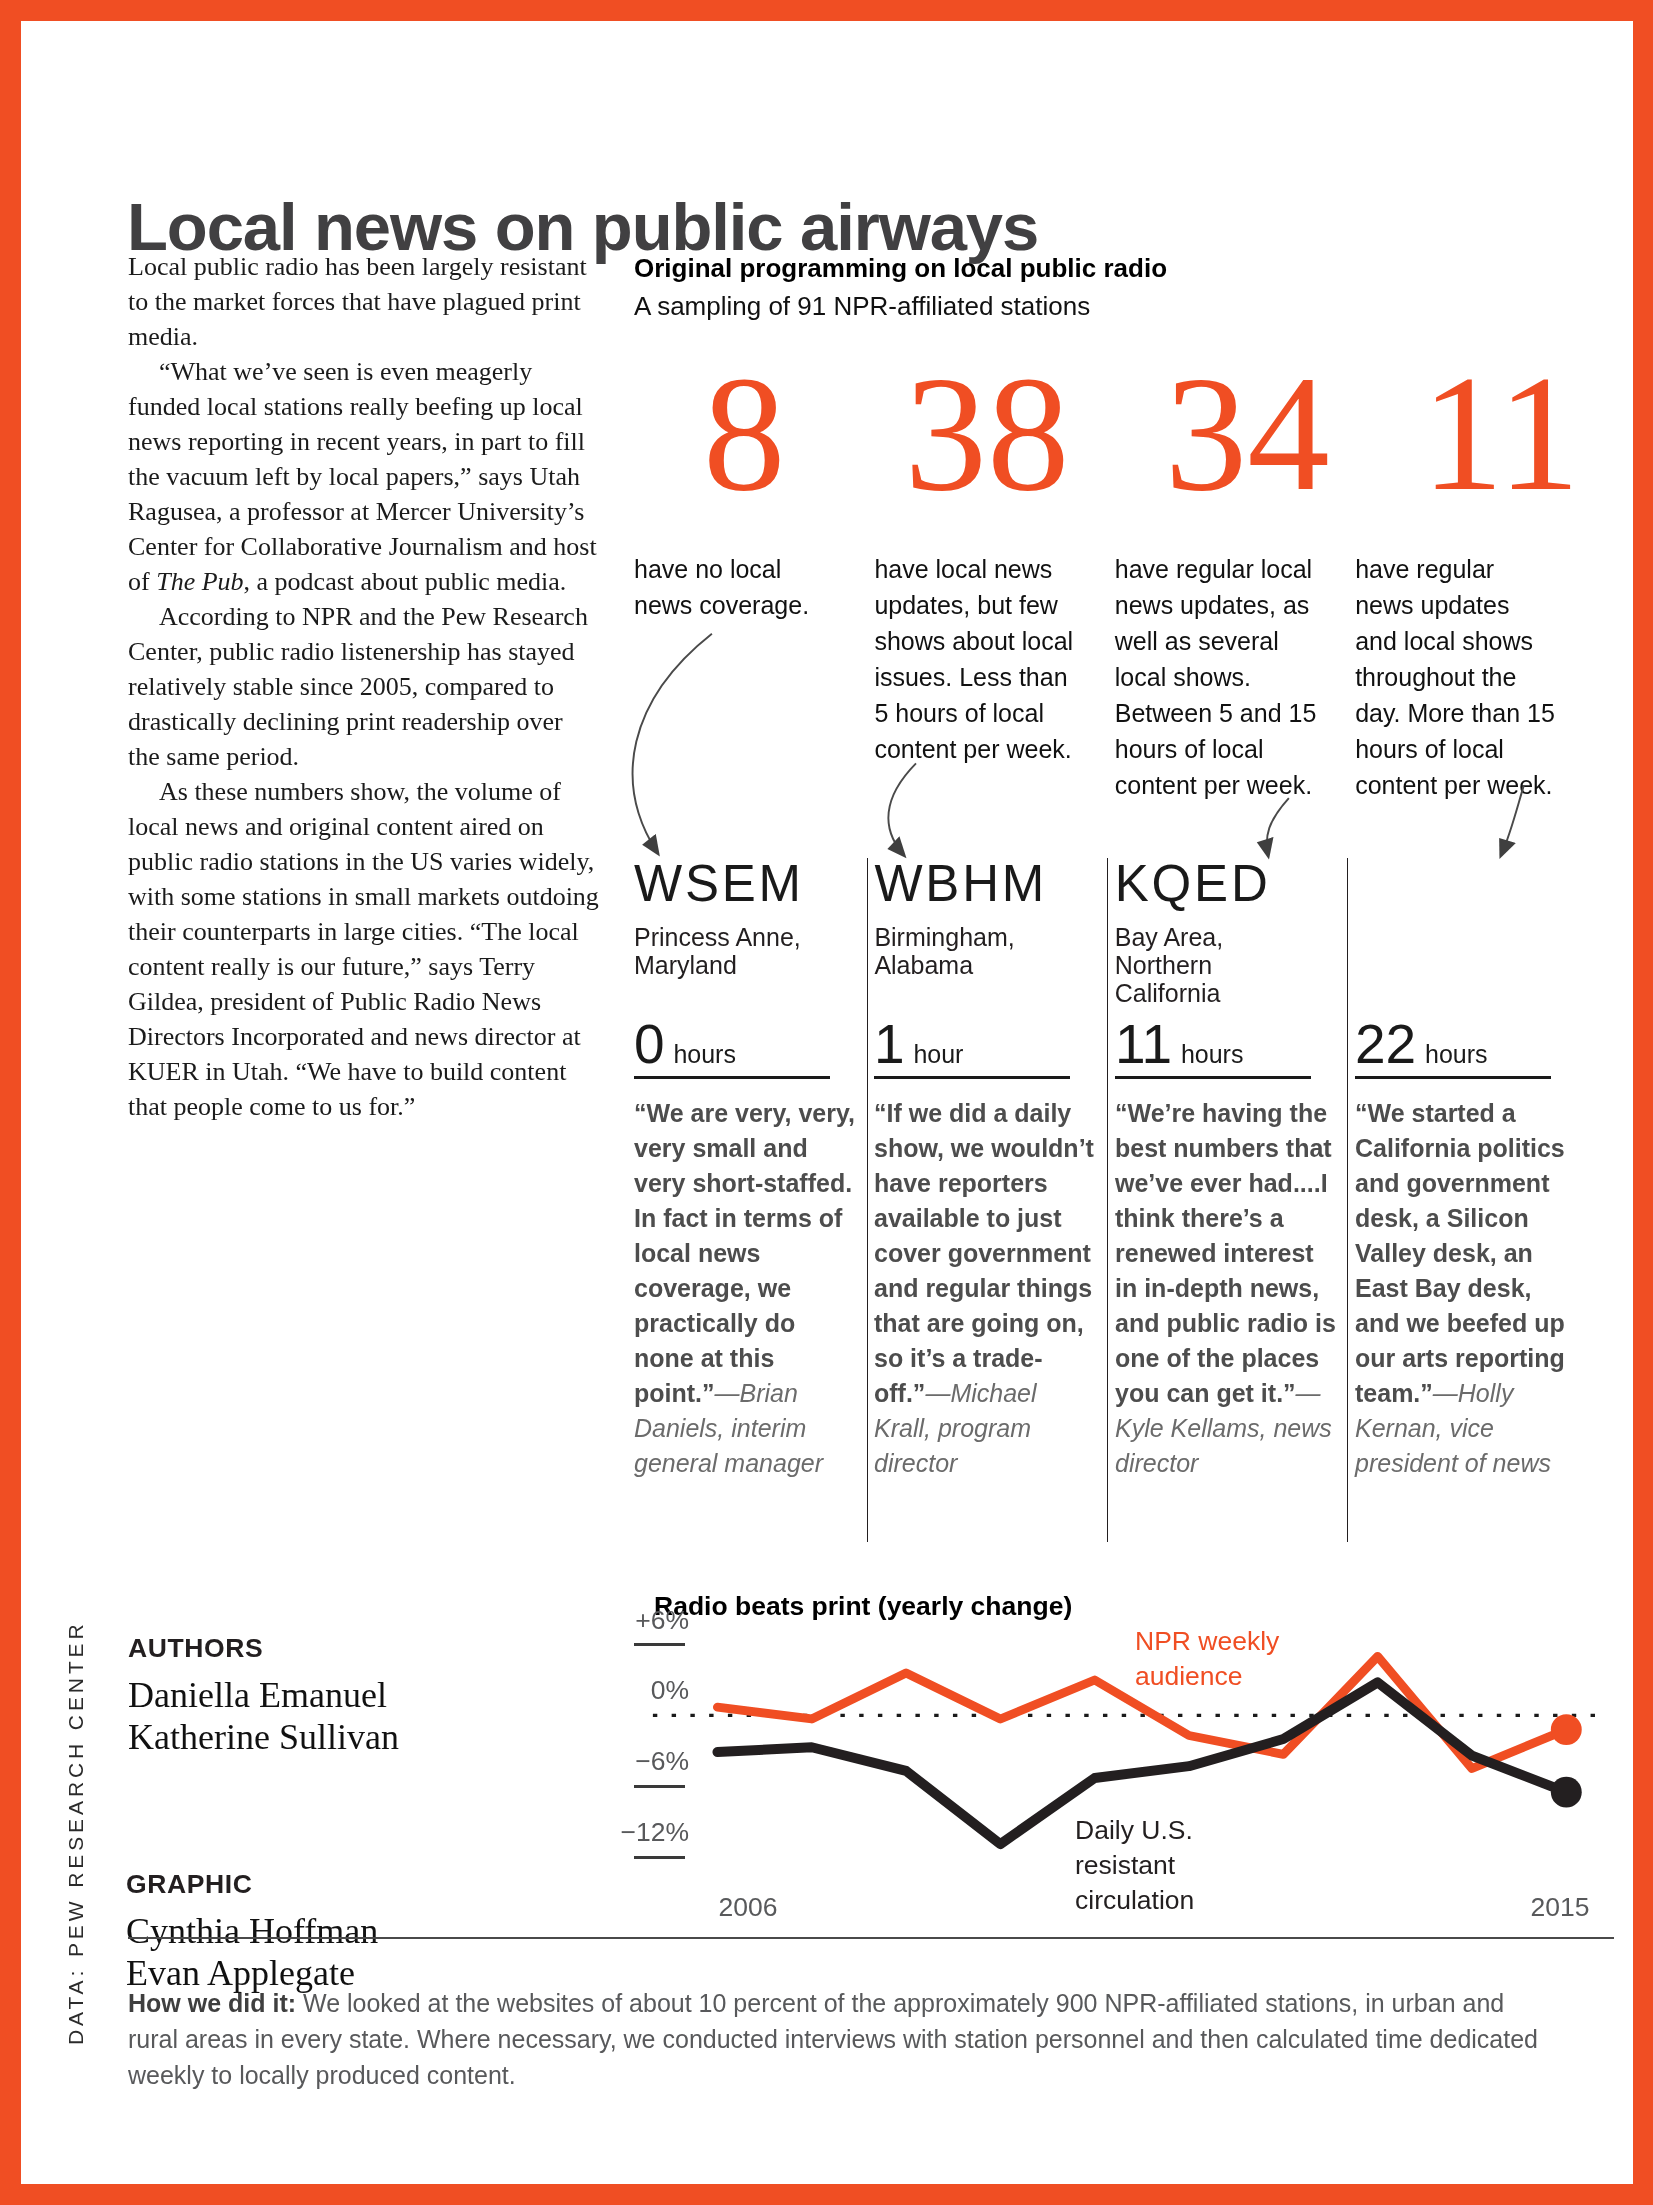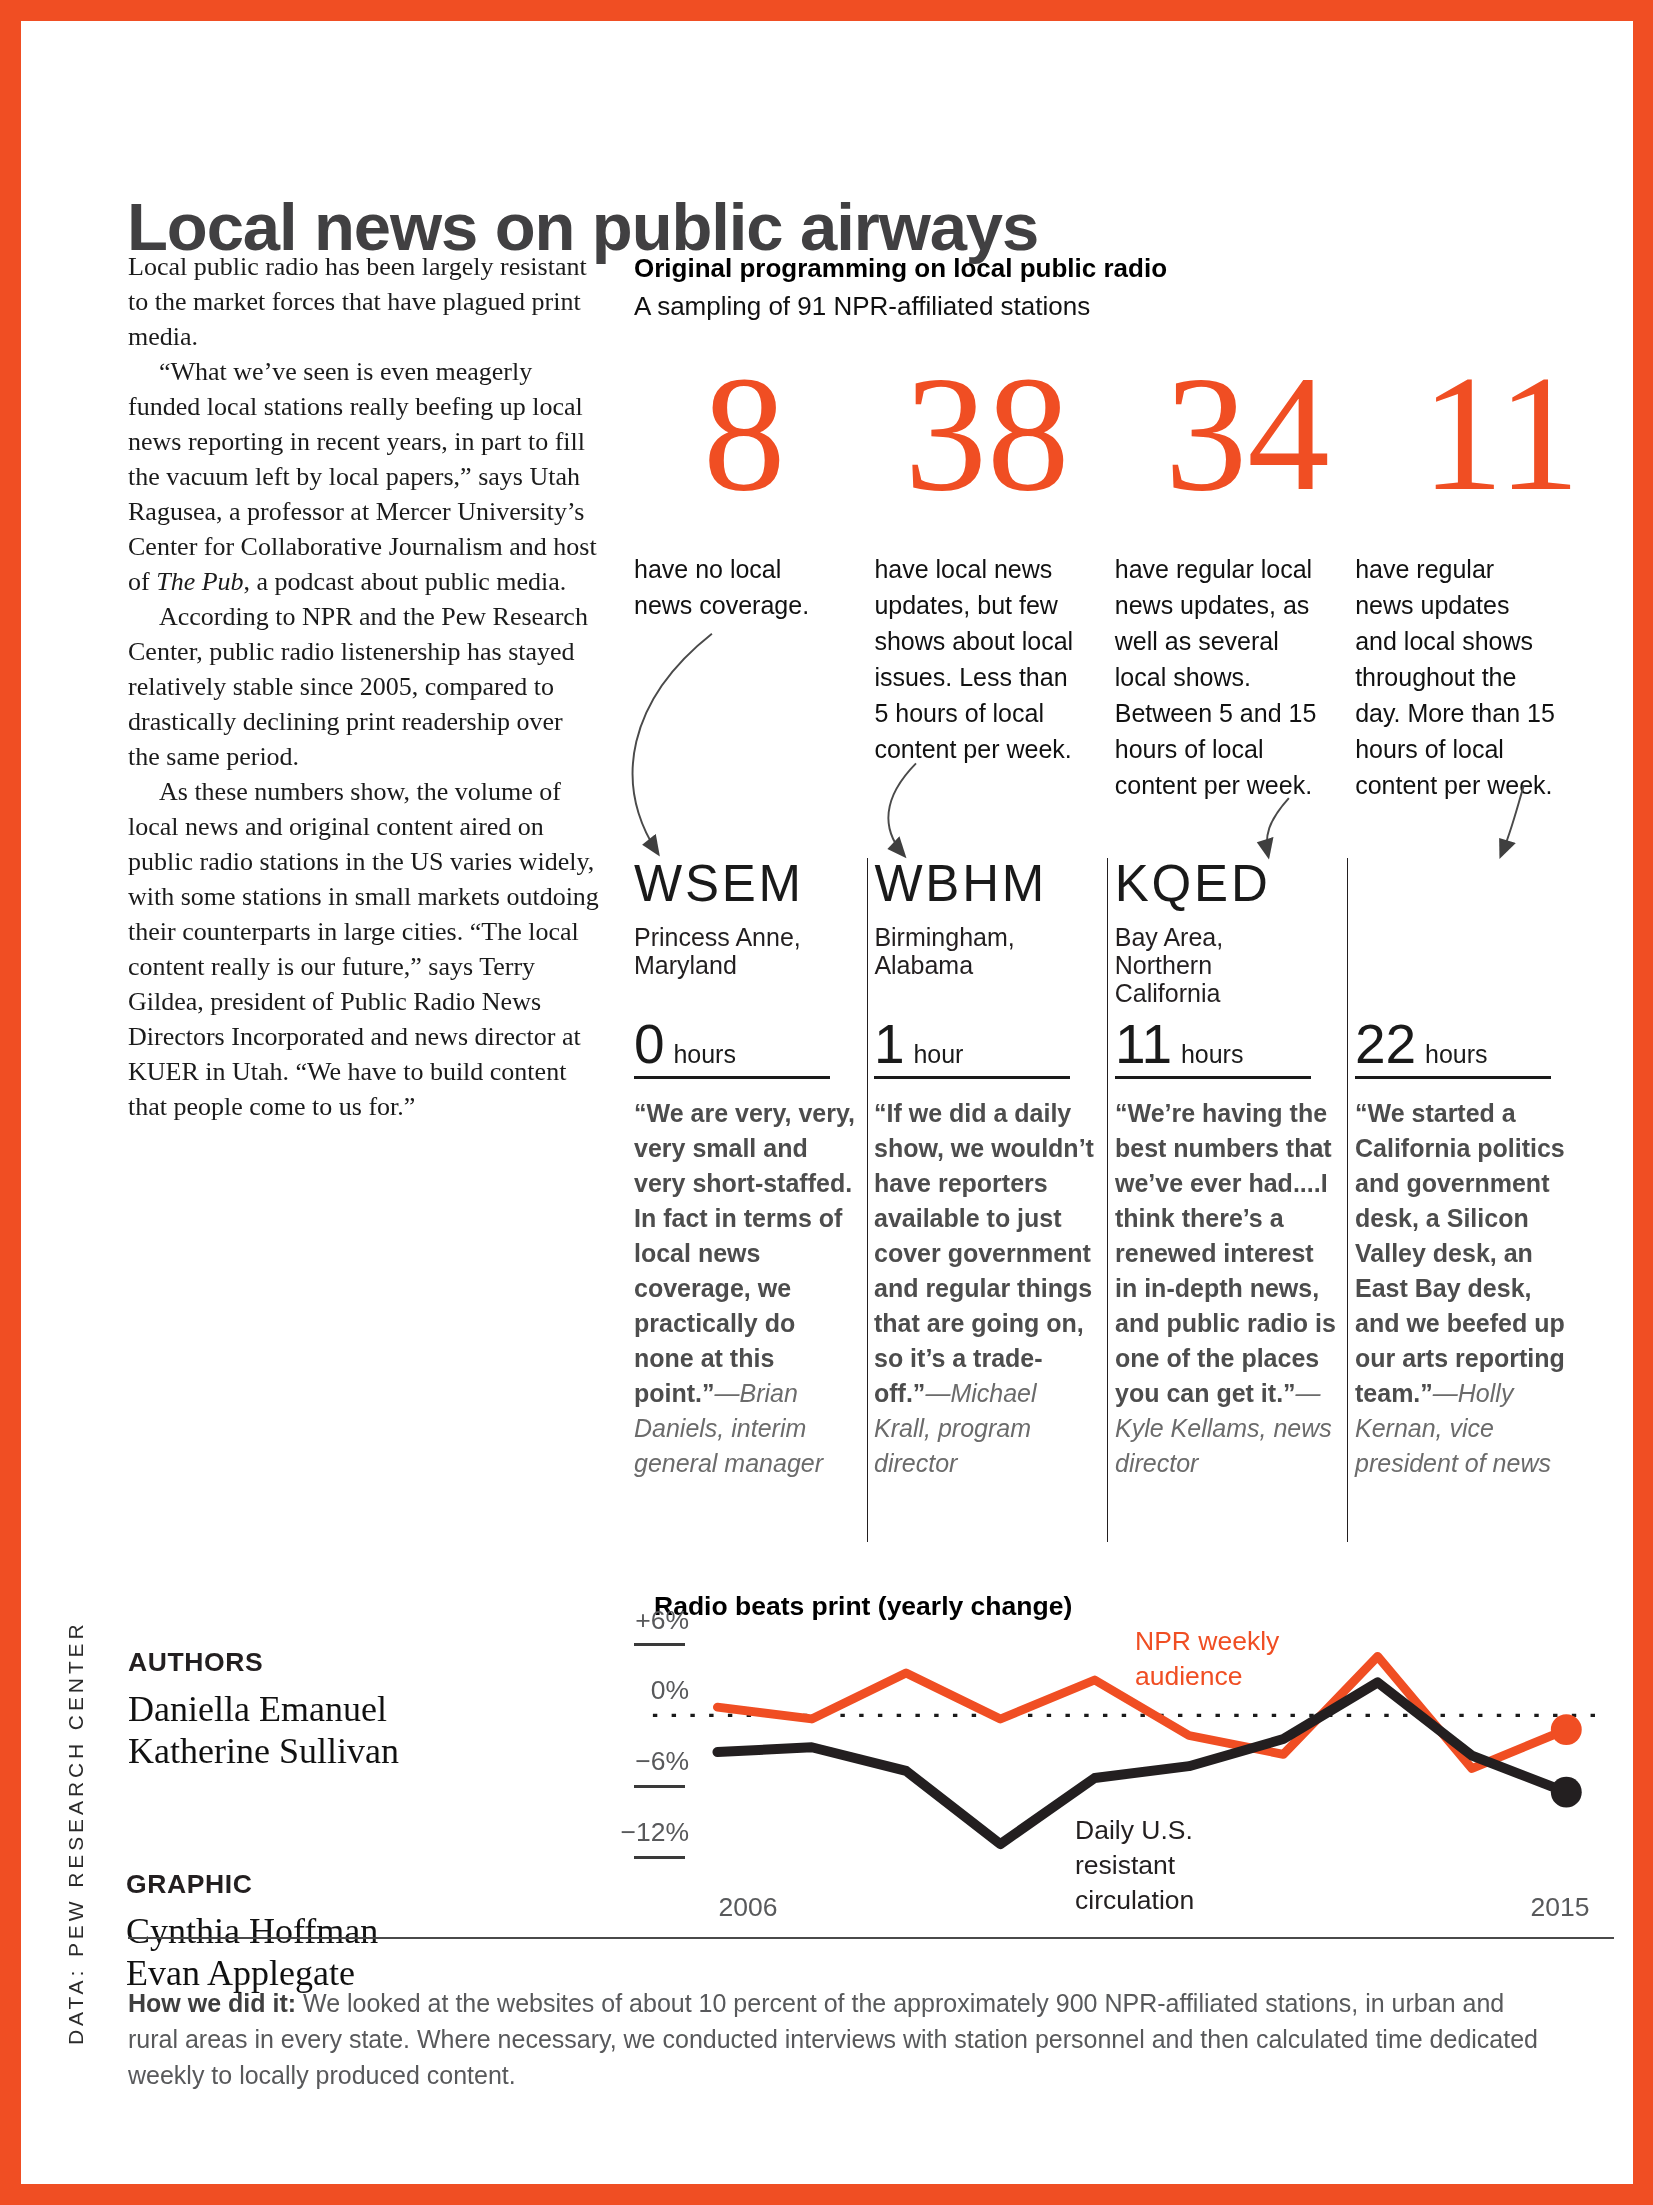--- a/index.html
+++ b/index.html
@@ -35,21 +35,21 @@
   
   #chart-title{position:absolute;left:654px;top:1591px;font-size:26.5px;font-weight:700;color:#000;}
   #chart-svg,#arrows-svg{position:absolute;overflow:visible;}
   .ytick-label{position:absolute;width:88px;text-align:right;font-size:26.5px;color:#58595B;}
   .ytick-dash{position:absolute;left:634px;width:51px;height:2.8px;background:#3a3a3a;}
   .xtick-label{position:absolute;width:110px;text-align:center;font-size:26.5px;color:#58595B;}
   .series-label{position:absolute;font-size:26.5px;line-height:35px;}
   #series-label-0{left:1135px;top:1624px;width:154px;color:var(--accent,#F04E23);}
   #series-label-1{left:1075px;top:1813px;width:143px;color:#231F20;}
   
-  #credits-authors{position:absolute;left:128px;top:1633px;margin-top:14px;}
+  #credits-authors{position:absolute;left:128px;top:1633px;}
   #credits-graphic{position:absolute;left:126px;top:1869px;}
   .credit-label{font-size:26.5px;font-weight:700;color:#231F20;letter-spacing:0.6px;}
   .credit-names{margin-top:10px;font-family:Liberation Serif, serif;font-size:36px;line-height:42px;color:#111;}
   
   #bottom-rule{position:absolute;left:128px;top:1937px;width:1486px;height:1.7px;background:#4a4a4a;}
   #how-we-did-it{position:absolute;left:128px;top:1960px;width:1420px;font-size:25px;line-height:36px;color:#58595B;}
   #how-label{font-weight:700;color:#3f3f3f;}
   #data-source{position:absolute;left:64px;top:1725px;height:320px;writing-mode:vertical-rl;transform:rotate(180deg);
                font-size:21px;letter-spacing:3.9px;color:#2b2b2b;white-space:nowrap;}
 </style>

